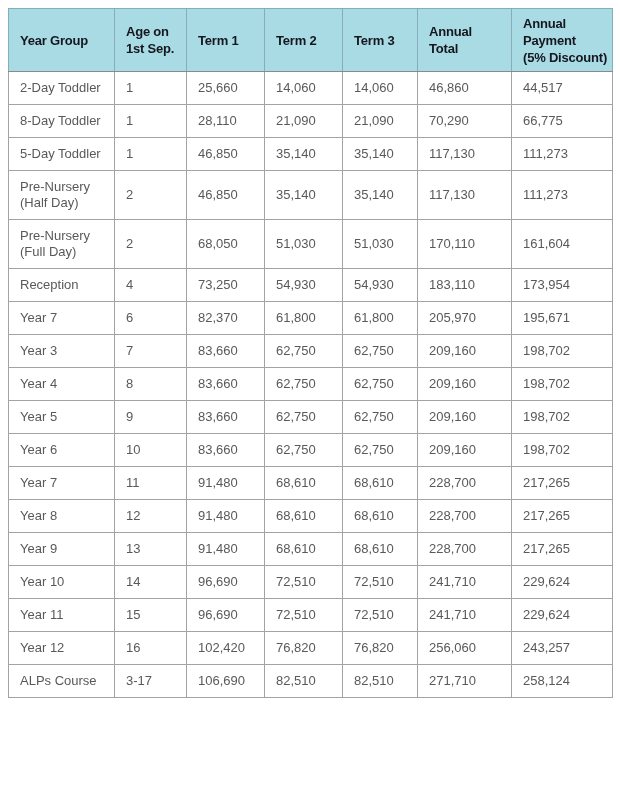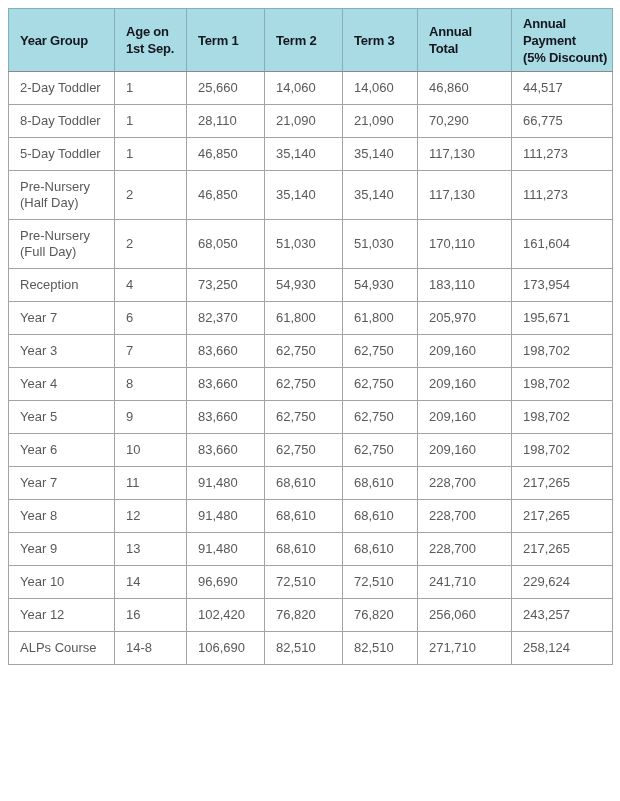--- a/index.html
+++ b/index.html
@@ -216,31 +216,40 @@
         <tr>
           <td>Year 10</td>
           <td>14</td>
           <td>96,690</td>
           <td>72,510</td>
           <td>72,510</td>
           <td>241,710</td>
           <td>229,624</td>
         </tr>
         <tr>
+          <td>Year 11</td>
+          <td>15</td>
+          <td>96,690</td>
+          <td>72,510</td>
+          <td>72,510</td>
+          <td>241,710</td>
+          <td>229,624</td>
+        </tr>
+        <tr>
           <td>Year 12</td>
           <td>16</td>
           <td>102,420</td>
           <td>76,820</td>
           <td>76,820</td>
           <td>256,060</td>
           <td>243,257</td>
         </tr>
         <tr>
           <td>ALPs Course</td>
-          <td>14-8</td>
+          <td>3-17</td>
           <td>106,690</td>
           <td>82,510</td>
           <td>82,510</td>
           <td>271,710</td>
           <td>258,124</td>
         </tr>
       </tbody>
   </table>
 </div>
 

